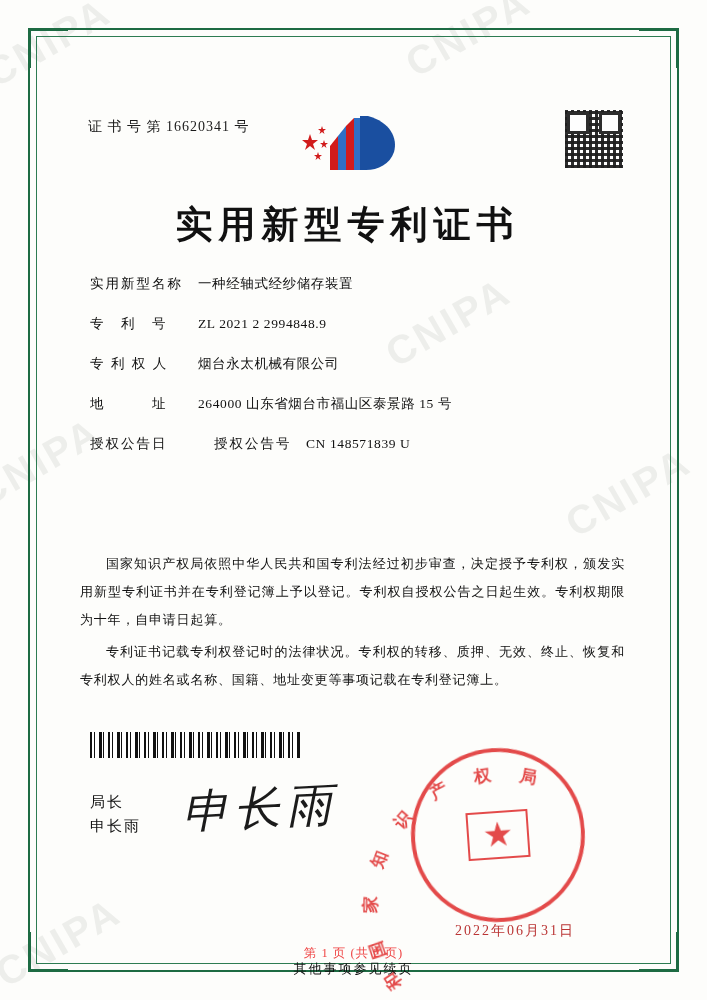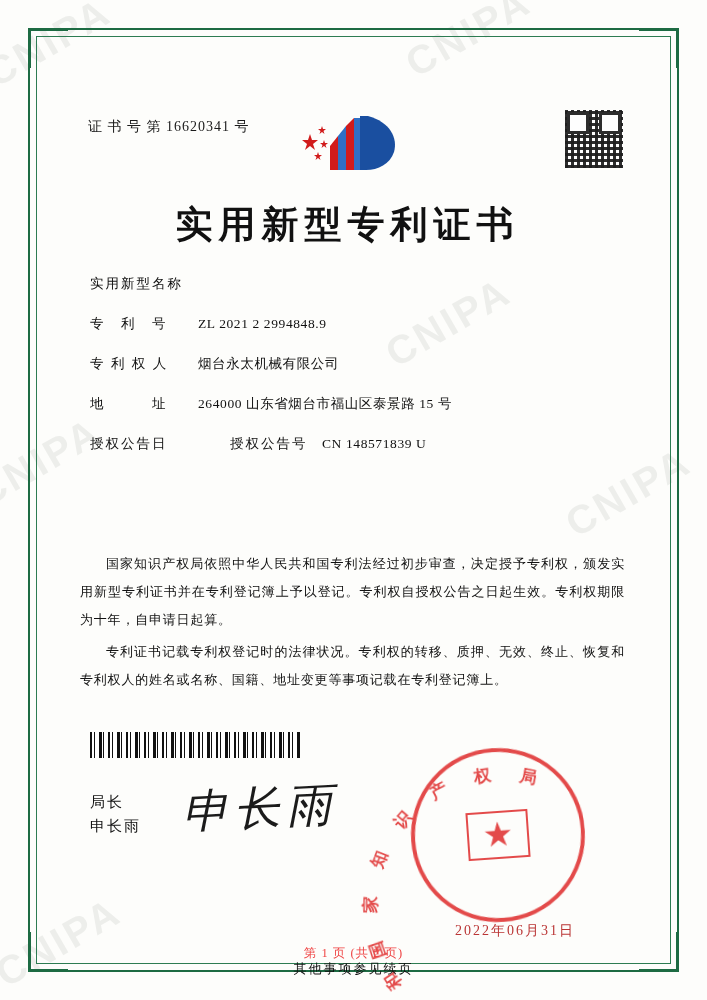--- a/index.html
+++ b/index.html
@@ -153,21 +153,21 @@
     margin-bottom: 22px;
     letter-spacing: .5px;
   }
   .f-label {
     width: 108px;
     flex: 0 0 108px;
     letter-spacing: 2px;
   }
   .f-value { flex: 1; letter-spacing: .6px; }
   .f-row.dual .f-col2 {
-    margin-left: 32px;
+    margin-left: 16px;
     display: flex;
     align-items: baseline;
   }
   .f-row.dual .f-col2 .f-label { width: 92px; flex: 0 0 92px; }
 
   .para {
     position: absolute;
     left: 20px;
     right: 22px;
     font-size: 13px;
@@ -343,20 +343,21 @@
           <polygon points="24,40 25,43 28,43 25.5,45 26.5,48 24,46 21.5,48 22.5,45 20,43 23,43"></polygon>
         </g>
       </svg>
     </div>
 
     <div class="title">实用新型专利证书</div>
 
     <div class="fields">
       <div class="f-row">
         <div class="f-label">实用新型名称</div>
+        <div class="f-value">一种经轴式经纱储存装置</div>
       </div>
       <div class="f-row">
         <div class="f-label">专　利　号</div>
         <div class="f-value">ZL 2021 2 2994848.9</div>
       </div>
       <div class="f-row">
         <div class="f-label">专 利 权 人</div>
         <div class="f-value">烟台永太机械有限公司</div>
       </div>
       <div class="f-row">

